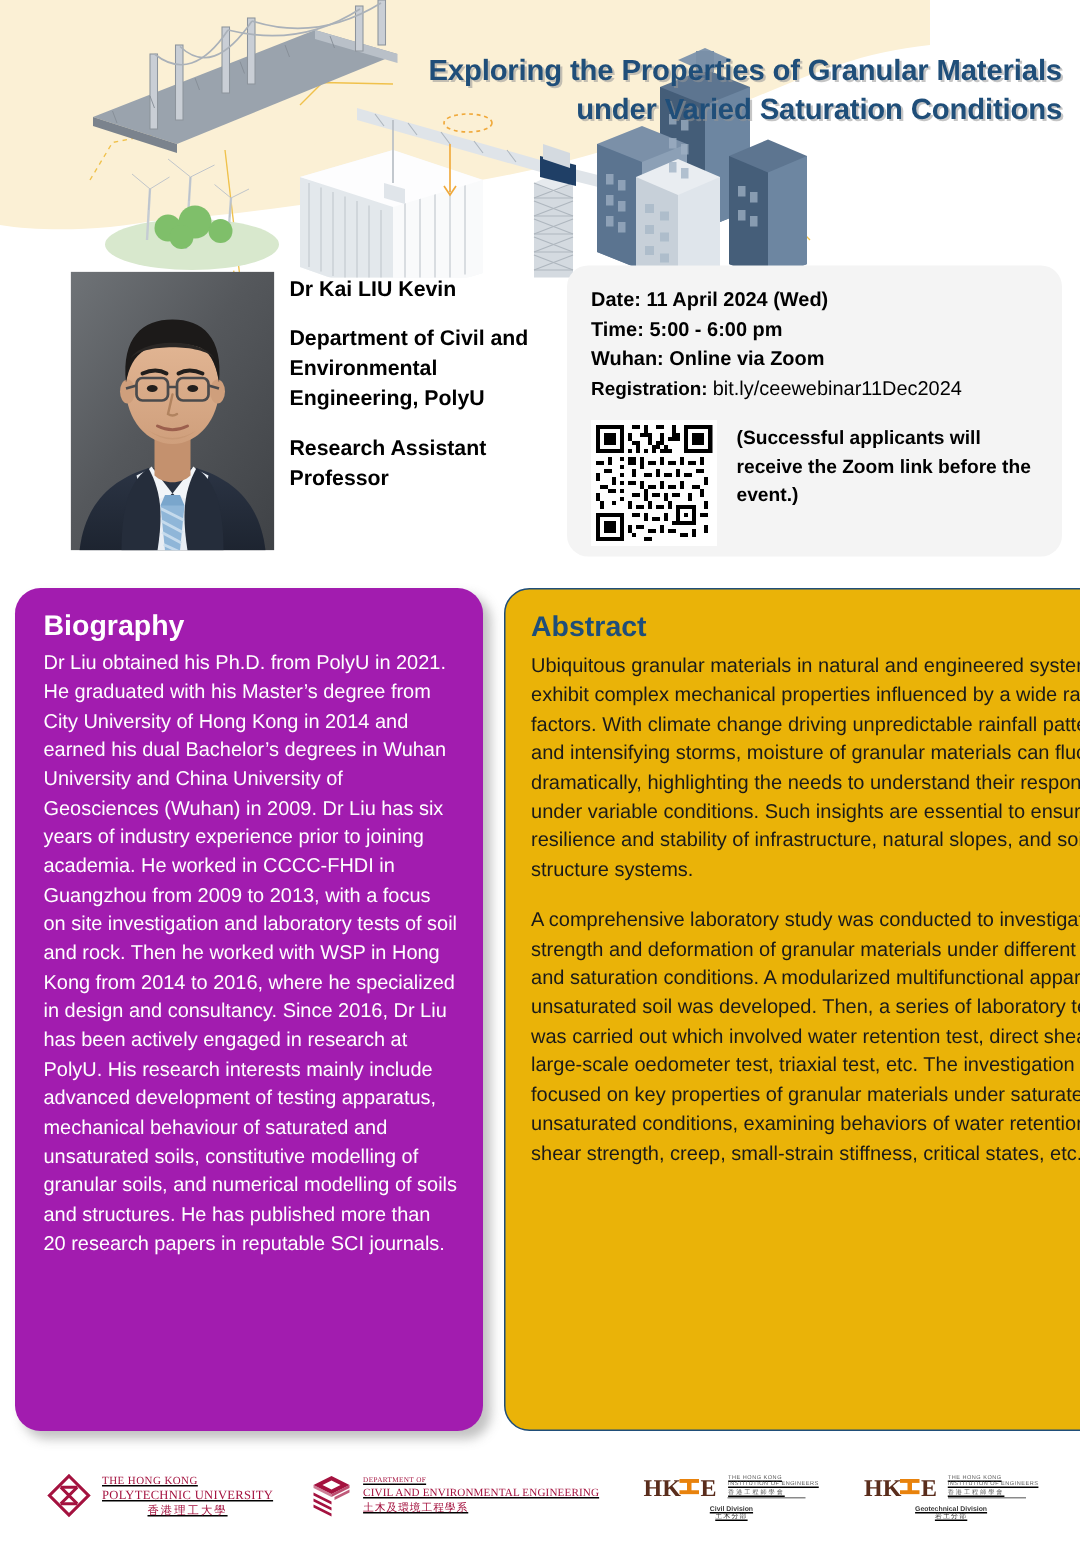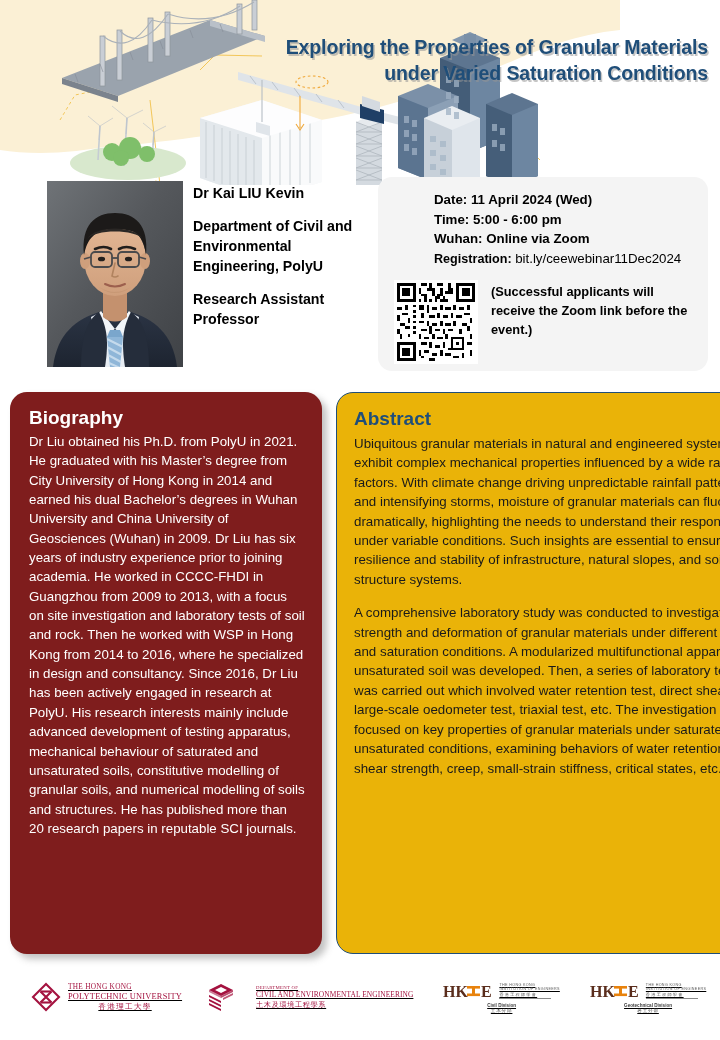--- a/index.html
+++ b/index.html
@@ -37,32 +37,32 @@
   }
   .speaker-text p { margin-bottom:13px; }
   .speaker-text p:last-child { margin-bottom:0; }
 
   
   .event-box {
     position:absolute; left:378px; top:177px; width:330px; height:194px;
     background:#f4f4f4; border-radius:14px; padding:13px 14px 0 16px;
   }
   .event-line { font-size:13.3px; font-weight:bold; color:#000; line-height:19.5px; white-space:nowrap; }
-  .event-line .lbl { font-weight:bold;margin-left:40px; }
+  .event-line .lbl { font-weight:bold; }
   .event-line.reg { font-size:12.6px; }
   .event-line.reg .val { font-weight:normal; font-size:13.3px; }
   .qr-row { display:flex; gap:13px; margin-top:11px; align-items:flex-start; }
   .qr { width:84px; height:84px; background:#fff; padding:3px; flex:0 0 auto; }
   .qr svg { display:block; }
   .qr-note { font-size:12.8px; font-weight:bold; color:#000; line-height:19px; padding-top:2px; }
 
   
   .bio-panel {
     position:absolute; left:10px; top:392px; width:312px; height:562px;
-    background:#7f1d1d; border-radius:17px; padding:14px 17px 10px 19px;
+    background:#a21caf; border-radius:17px; padding:14px 17px 10px 19px;
     box-shadow: 5px 5px 7px rgba(120,120,120,0.45);
   }
   .bio-head { color:#fff; font-size:19px; font-weight:bold; line-height:24px; margin-bottom:2px; }
   .bio-body { color:#ffffff; font-size:13.3px; line-height:19.35px; }
 
   .abs-panel {
     position:absolute; left:336px; top:392px; width:446px; height:562px;
     background:#eab308; border:1.3px solid #1f4e79; border-radius:17px;
     padding:14px 16px 10px 17px;
   }
@@ -544,21 +544,21 @@
           <path d="M3,9 L15,3 L27,9 L15,15 Z"></path>
           <path d="M15,15 L27,9 L27,11 L15,17 Z" opacity="0.75"></path>
           <path d="M3,9 L15,15 L15,17 L3,11 Z" opacity="0.55"></path>
           <path d="M3,14 L15,20 L15,22 L3,16 Z"></path>
           <path d="M3,18 L15,24 L15,26 L3,20 Z"></path>
           <path d="M3,22 L15,28 L15,30 L3,24 Z"></path>
           <path d="M17,17 L27,12 L27,14 L17,19 Z" opacity="0.7"></path>
         </g>
         <path d="M9,9 L15,6 L21,9 L15,12 Z" fill="#fff"></path>
       </svg>
-      <div style="margin-left:20px;">
+      <div style="margin-left:6px;">
         <div style="font-family:'Liberation Serif',serif; font-size:4.8px; color:#a4123f; letter-spacing:0.25px;">DEPARTMENT OF</div>
         <div style="font-family:'Liberation Serif',serif; font-size:7.4px; color:#a4123f; letter-spacing:0.1px; line-height:10px;">CIVIL AND ENVIRONMENTAL ENGINEERING</div>
         <div style="font-size:7.2px; color:#a4123f; letter-spacing:0.6px;">土木及環境工程學系</div>
       </div>
     </div>
 
     <div class="logo logo-hkie1" style="flex-direction:column; align-items:center;">
       <div style="display:flex; align-items:center;">
         <svg width="52" height="19" viewBox="0 0 52 19">
           <text x="0" y="15" font-family="'Liberation Serif',serif" font-size="16" font-weight="bold" fill="#5a2d1c">HK</text>

